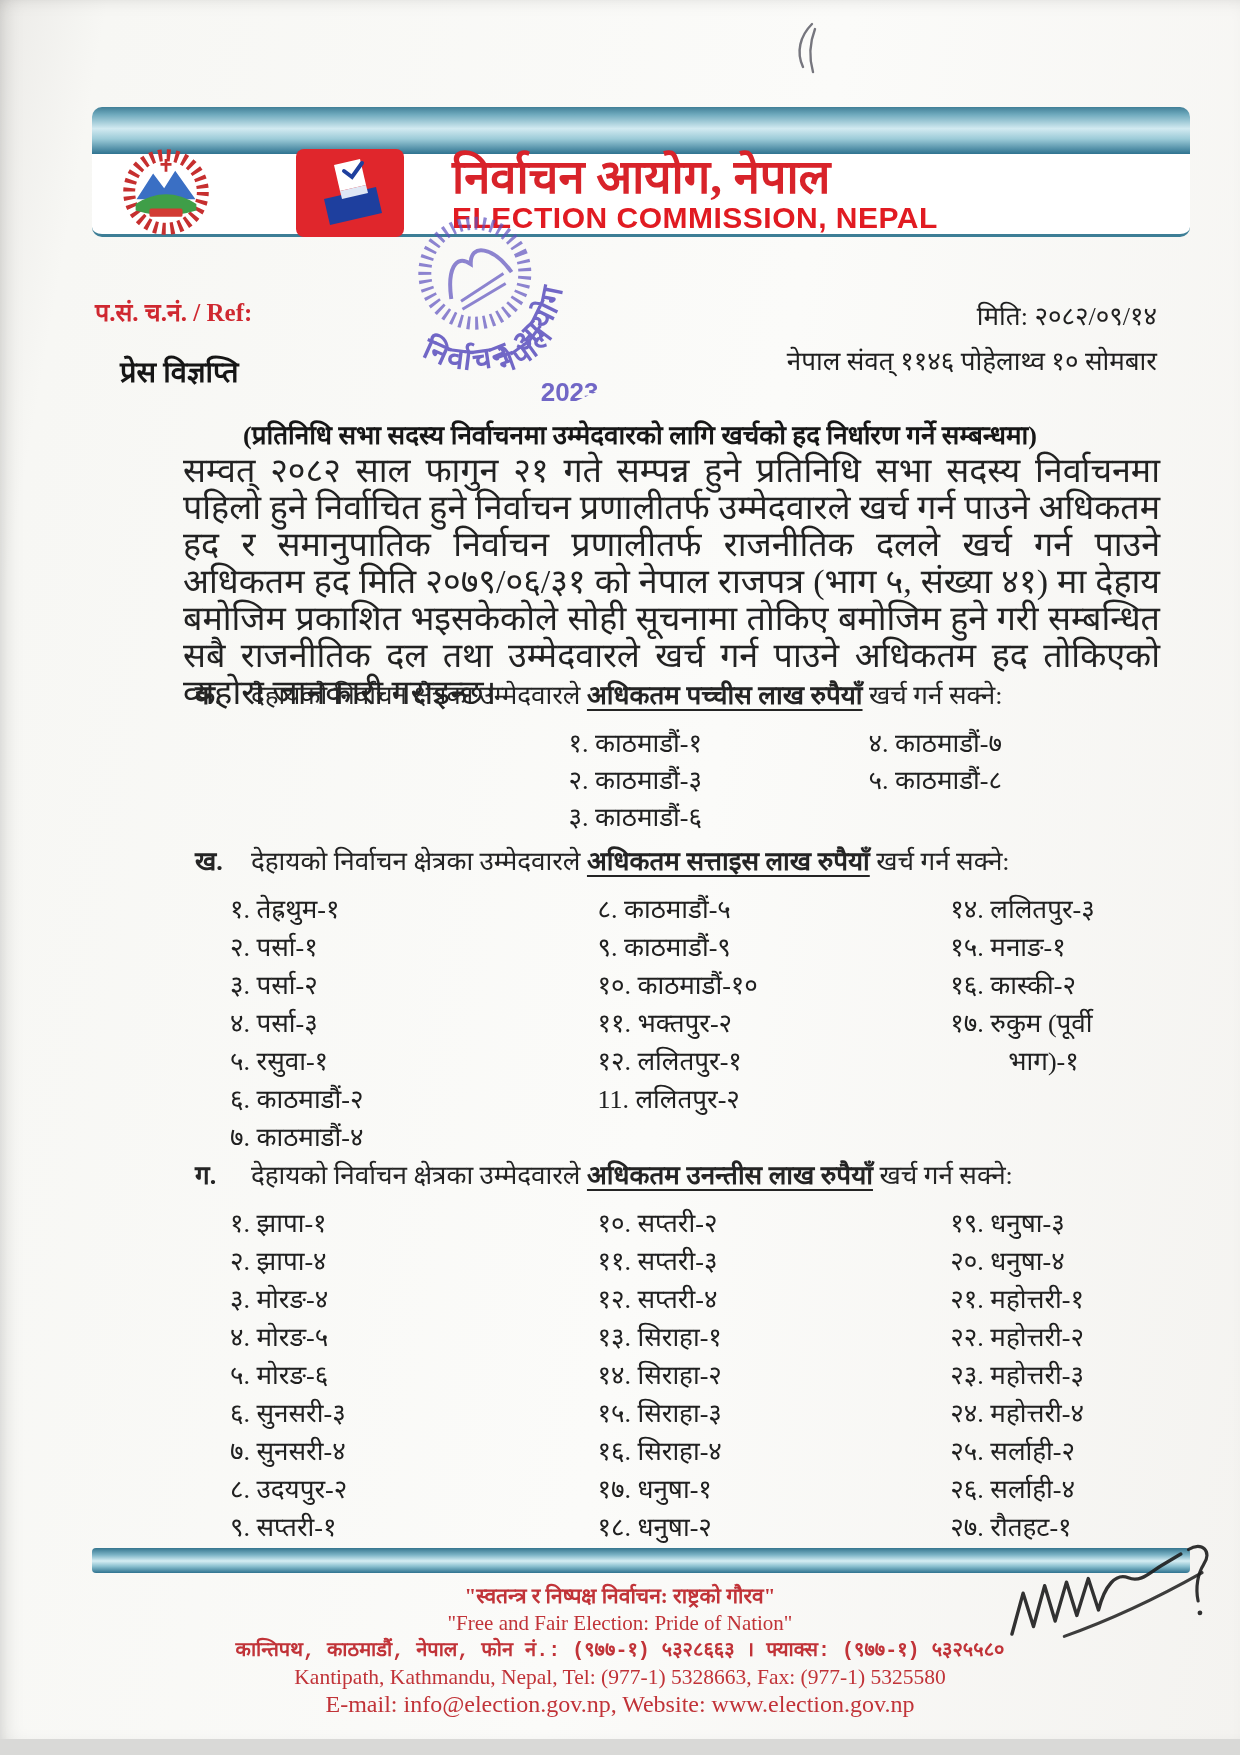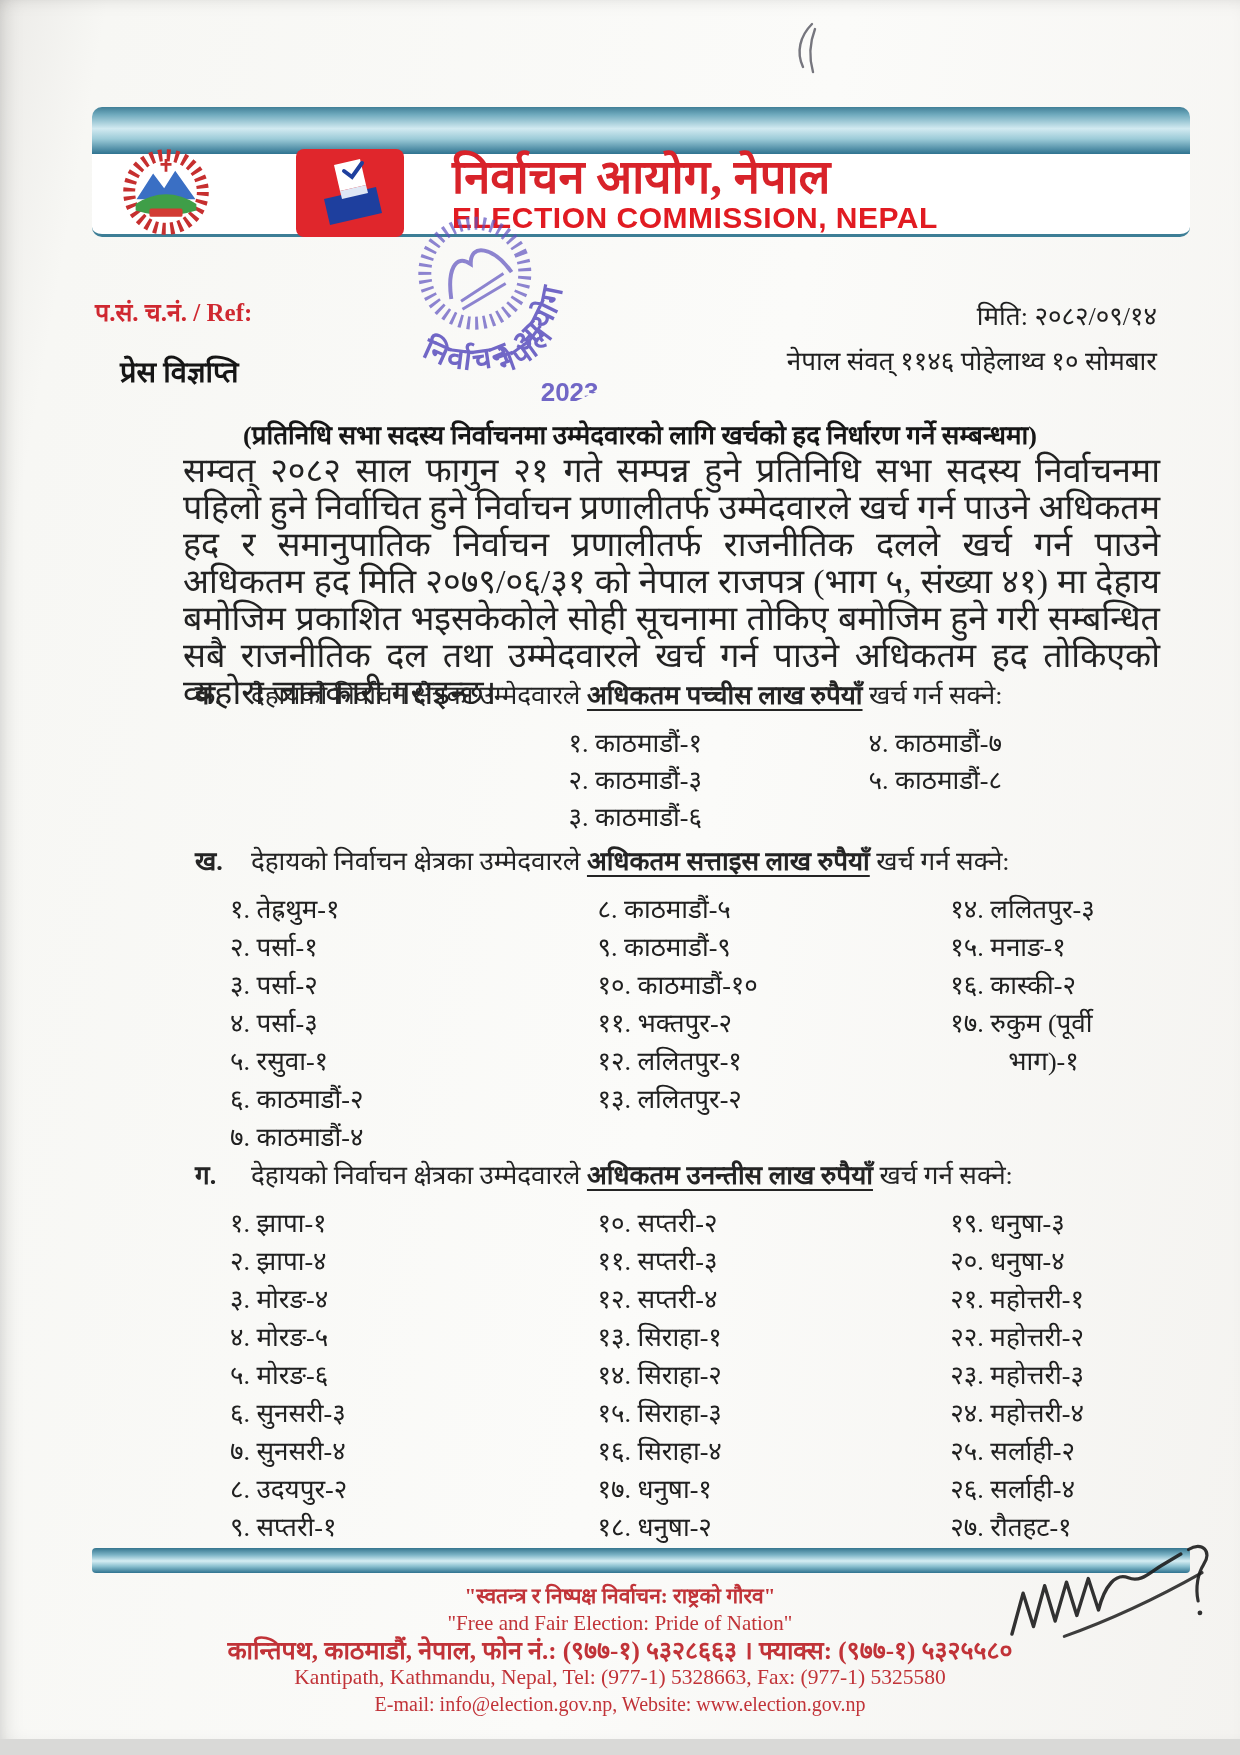--- a/index.html
+++ b/index.html
@@ -55,23 +55,23 @@
   .colka1{width:472px;} .colka2{width:300px;}
   .col3a{width:380px;} .col3b{width:365px;} .col3c{width:220px;}
   
   .bar-bottom{
     position:absolute;left:92px;top:1548px;width:1098px;height:25px;border-radius:4px;
     background:linear-gradient(180deg,#35758e 0%,#7db4c6 28%,#d6edf3 52%,#8fc3d2 72%,#2f7390 100%);
   }
   .footer{position:absolute;left:70px;top:1583px;width:1100px;text-align:center;color:#c13338;}
   .footer .f-np1{font-size:21px;font-weight:bold;line-height:27px;}
   .footer .f-en1{font-size:21px;line-height:27px;}
-  .footer .f-np2{font-size:25px;font-weight:bold;line-height:27px;}
+  .footer .f-np2{font-size:20px;font-weight:bold;line-height:27px;font-family:Liberation Mono, monospace;}
   .footer .f-en2{font-size:21.5px;line-height:27px;}
-  .footer .f-en3{font-size:20px;line-height:27px;}
+  .footer .f-en3{font-size:24px;line-height:27px;}
   .signature{position:absolute;left:1002px;top:1545px;width:220px;height:115px;transform:rotate(-4deg);}
   .pen-mark{position:absolute;left:788px;top:20px;width:40px;height:58px;opacity:.75;}
 </style>
 </head>
 <body>
 
 <div class="page">
 
   <svg class="pen-mark" viewBox="0 0 40 58">
     <path d="M24 4 C12 16 8 32 15 47 M27 9 C22 22 21 38 25 52" fill="none" stroke="#4a4a55" stroke-width="2.4" stroke-linecap="round"></path>
@@ -166,21 +166,21 @@
           <div class="item">५. रसुवा-१</div>
           <div class="item">६. काठमाडौं-२</div>
           <div class="item">७. काठमाडौं-४</div>
         </div>
       <div class="col col3b">
           <div class="item">८. काठमाडौं-५</div>
           <div class="item">९. काठमाडौं-९</div>
           <div class="item">१०. काठमाडौं-१०</div>
           <div class="item">११. भक्तपुर-२</div>
           <div class="item">१२. ललितपुर-१</div>
-          <div class="item">१३. ललितपुर-२</div>
+          <div class="item">11. ललितपुर-२</div>
         </div>
       <div class="col col3c">
           <div class="item">१४. ललितपुर-३</div>
           <div class="item">१५. मनाङ-१</div>
           <div class="item">१६. कास्की-२</div>
           <div class="item">१७. रुकुम (पूर्वी भाग)-१</div>
         </div>
     </div>
   </section>
 

